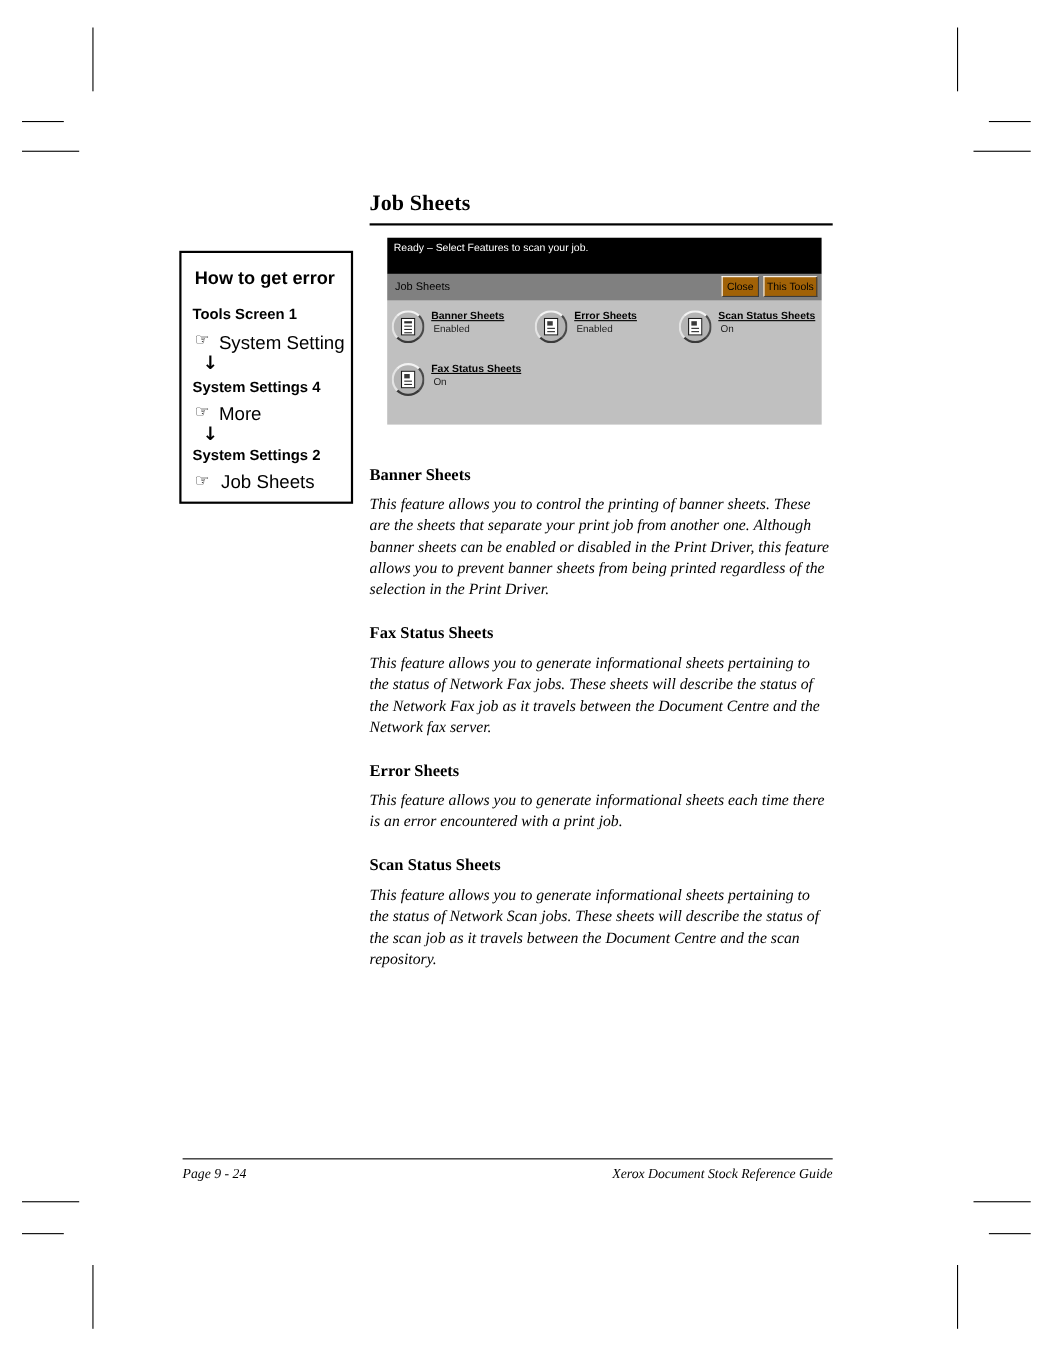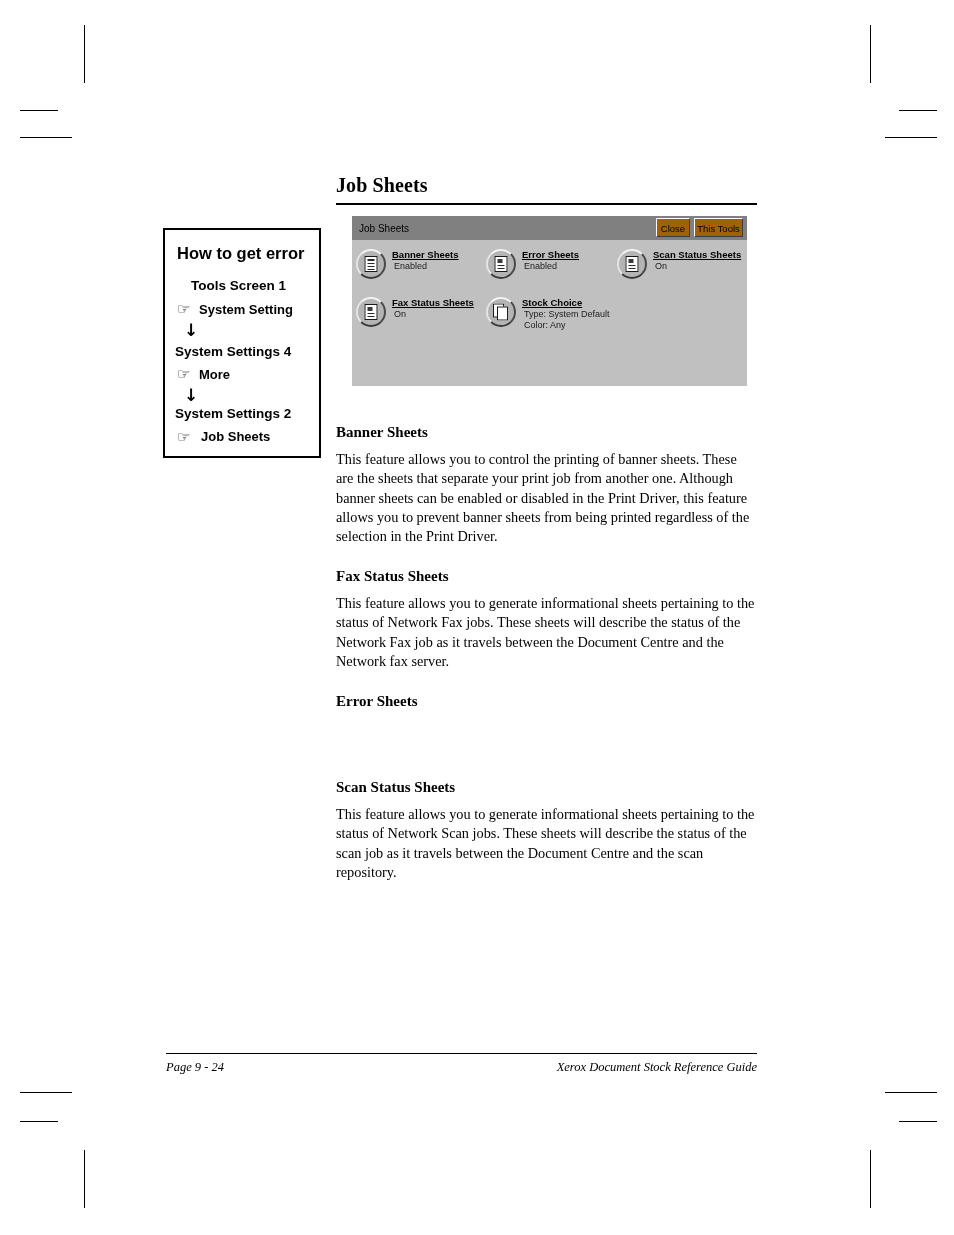--- a/index.html
+++ b/index.html
@@ -76,39 +76,39 @@
   }
   .howto-step {
     position: absolute;
     left: 10px;
     font-size: 13.5px;
     font-weight: bold;
     white-space: nowrap;
   }
   .howto-sub {
     position: absolute;
-    font-size: 13px;
-    font-weight: bold;
+    font-size: 17px;
+    font-weight: normal;
     white-space: nowrap;
   }
   .hand-icon {
     position: absolute;
     font-size: 15px;
     line-height: 1;
     font-family: "DejaVu Sans", sans-serif;
   }
   .arrow-icon {
     position: absolute;
     font-size: 17px;
     line-height: 1;
     font-family: "DejaVu Sans", sans-serif;
     font-weight: bold;
   }
 
-  .s1      { top: 48px; margin-left: 16px; }
+  .s1      { top: 48px; }
   .s1-hand { left: 12px; top: 72px; }
   .s1-lbl  { left: 34px; top: 72px; }
   .a1      { left: 19px; top: 92px; }
 
   .s2      { top: 114px; }
   .s2-hand { left: 12px; top: 137px; }
   .s2-lbl  { left: 34px; top: 137px; }
   .a2      { left: 19px; top: 157px; }
 
   .s3      { top: 176px; }
@@ -271,20 +271,21 @@
   .sec-head {
     font-size: 15px;
     font-weight: bold;
     margin: 0 0 9px 0;
   }
   .sec-body {
     font-size: 14.3px;
     line-height: 19.3px;
     margin: 0;
     text-align: left;
+    font-style: italic;
   }
 
   .sec-banner { top: 424px; }
   .sec-fax    { top: 568px; }
   .sec-error  { top: 693px; }
   .sec-scan   { top: 779px; }
 
   
   .footer-rule {
     position: absolute;
@@ -335,20 +336,23 @@
   <span class="howto-sub s2-lbl">More</span>
   <span class="arrow-icon a2">↓</span>
 
   <div class="howto-step s3">System Settings 2</div>
   <span class="hand-icon s3-hand">☞</span>
   <span class="howto-sub s3-lbl">Job Sheets</span>
 </div>
 
 <div class="ui-panel">
 
+  <div class="ui-status">
+    <span class="ui-status-text">Ready –  Select Features to scan your job.</span>
+  </div>
 
   <div class="ui-titlebar">
     <span class="ui-titlebar-label">Job Sheets</span>
     <div class="ui-btn ui-btn-close">Close</div>
     <div class="ui-btn ui-btn-exit">This Tools</div>
   </div>
 
   <div class="ui-body">
 
     <div class="feature feat-r1 feat-c1">
@@ -404,49 +408,37 @@
             <i></i>
             <i></i>
           </div>
       </div>
       <div class="feat-text">
         <div class="feat-label">Fax Status Sheets</div>
         <div class="feat-value">On</div>
       </div>
     </div>
 
-    <div class="feature feat-r2 feat-c2">
-      <div class="feat-icon">
-        <div class="glyph stack2">
-            <span class="back"></span>
-            <span class="front"></span>
-          </div>
-      </div>
-      <div class="feat-text">
-        <div class="feat-label">Stock Choice</div>
-        <div class="feat-value">Type:  System Default</div>
-        <div class="feat-value">Color:  Any</div>
-      </div>
-    </div>
 
   </div>
 </div>
 
 <div class="section sec-banner">
   <h2 class="sec-head">Banner Sheets</h2>
   <p class="sec-body">This feature allows you to control the printing of banner sheets. These are the sheets that separate your print job from another one. Although banner sheets can be enabled or disabled in the Print Driver, this feature allows you to prevent banner sheets from being printed regardless of the selection in the Print Driver.</p>
 </div>
 
 <div class="section sec-fax">
   <h2 class="sec-head">Fax Status Sheets</h2>
   <p class="sec-body">This feature allows you to generate informational sheets pertaining to the status of Network Fax jobs. These sheets will describe the status of the Network Fax job as it travels between the Document Centre and the Network fax server.</p>
 </div>
 
 <div class="section sec-error">
   <h2 class="sec-head">Error Sheets</h2>
+  <p class="sec-body">This feature allows you to generate informational sheets each time there is an error encountered with a print job.</p>
 </div>
 
 <div class="section sec-scan">
   <h2 class="sec-head">Scan Status Sheets</h2>
   <p class="sec-body">This feature allows you to generate informational sheets pertaining to the status of Network Scan jobs. These sheets will describe the status of the scan job as it travels between the Document Centre and the scan repository.</p>
 </div>
 
 <div class="footer-rule"></div>
 <div class="footer-left">Page 9 - 24</div>
 <div class="footer-right">Xerox Document Stock Reference Guide</div>

